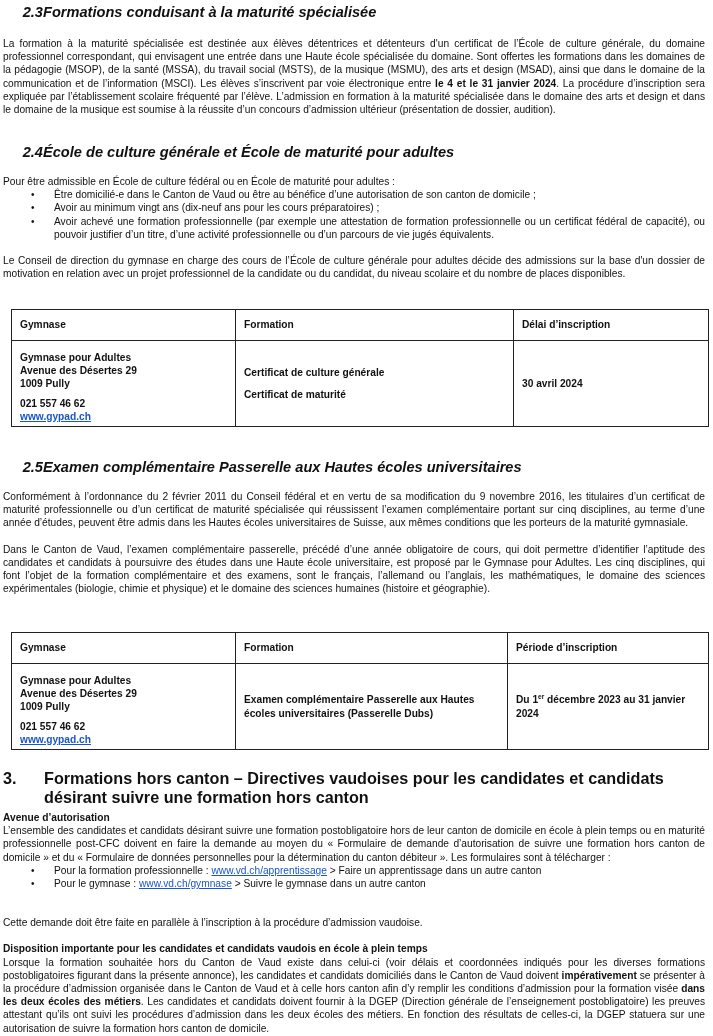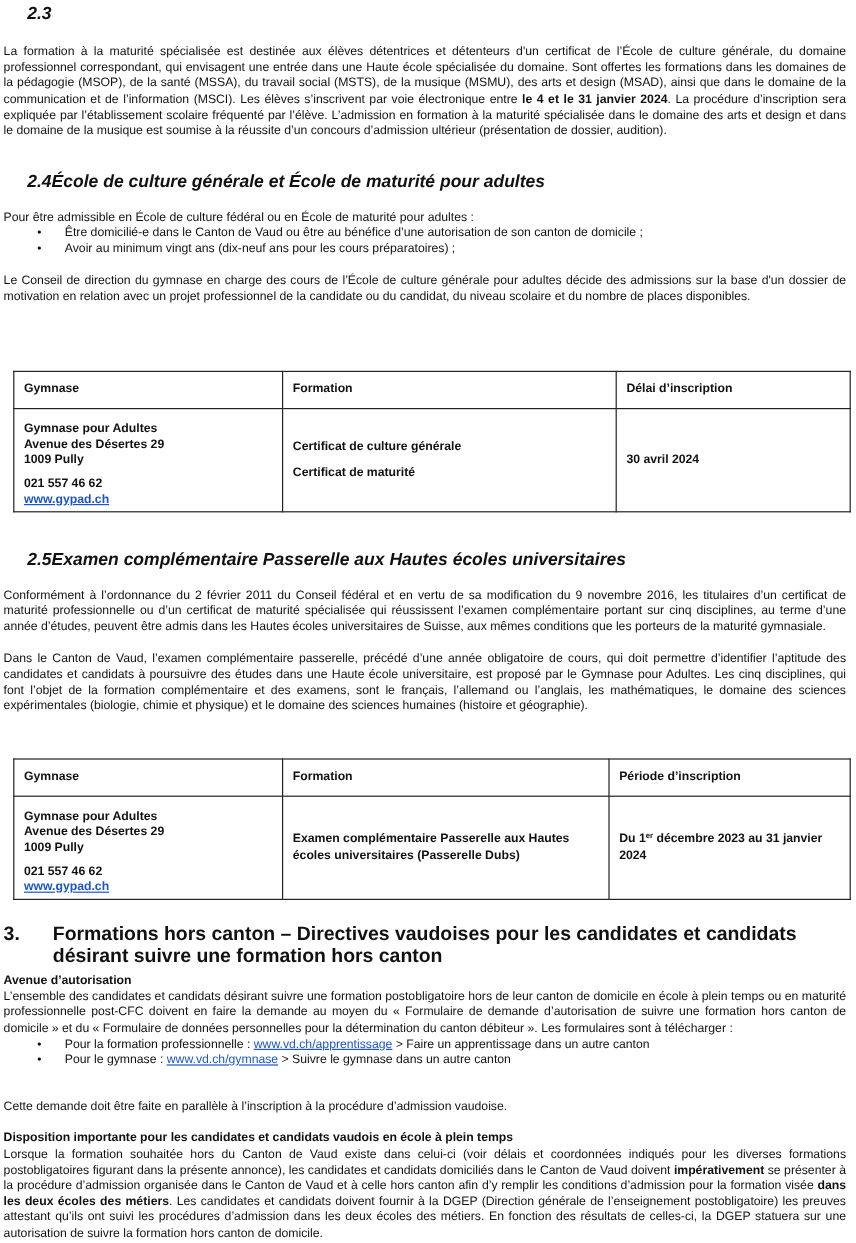--- a/index.html
+++ b/index.html
@@ -46,33 +46,35 @@
   .abs { position: absolute; left: 0; width: 702px; }
 </style>
 </head>
 <body>
 
 <div class="page">
 
   <div class="abs" style="top:3px;">
     <h2 class="h2">
       <span class="num">2.3</span>
+      <span>Formations conduisant à la maturité spécialisée</span>
     </h2>
     <p style="margin-top:16px;"><span>La formation à la maturité spécialisée est destinée aux élèves détentrices et détenteurs d'un certificat de l’École de culture générale, du domaine professionnel correspondant, qui envisagent une entrée dans une Haute école spécialisée du domaine. Sont offertes les formations dans les domaines de la pédagogie (MSOP), de la santé (MSSA), du travail social (MSTS), de la musique (MSMU), des arts et design (MSAD), ainsi que dans le domaine de la communication et de l’information (MSCI). Les élèves s’inscrivent par voie électronique entre </span><b>le 4 et le 31 janvier 2024</b><span>. La procédure d’inscription sera expliquée par l’établissement scolaire fréquenté par l’élève. L’admission en formation à la maturité spécialisée dans le domaine des arts et design et dans le domaine de la musique est soumise à la réussite d’un concours d’admission ultérieur (présentation de dossier, audition).</span></p>
   </div>
 
   <div class="abs" style="top:143px;">
     <h2 class="h2">
       <span class="num">2.4</span>
       <span>École de culture générale et École de maturité pour adultes</span>
     </h2>
     <p style="margin-top:14px;">Pour être admissible en École de culture fédéral ou en École de maturité pour adultes :</p>
     <ul class="bullets">
       <li>Être domicilié-e dans le Canton de Vaud ou être au bénéfice d’une autorisation de son canton de domicile ;</li>
       <li>Avoir au minimum vingt ans (dix-neuf ans pour les cours préparatoires) ;</li>
+      <li>Avoir achevé une formation professionnelle (par exemple une attestation de formation professionnelle ou un certificat fédéral de capacité), ou pouvoir justifier d’un titre, d’une activité professionnelle ou d’un parcours de vie jugés équivalents.</li>
     </ul>
     <p style="margin-top:13px;">Le Conseil de direction du gymnase en charge des cours de l’École de culture générale pour adultes décide des admissions sur la base d'un dossier de motivation en relation avec un projet professionnel de la candidate ou du candidat, du niveau scolaire et du nombre de places disponibles.</p>
   </div>
 
   <table class="info" style="position:absolute; top:309px; left:0;">
     <colgroup>
         <col style="width:224px">
         <col style="width:278px">
         <col style="width:195px">
       </colgroup>

